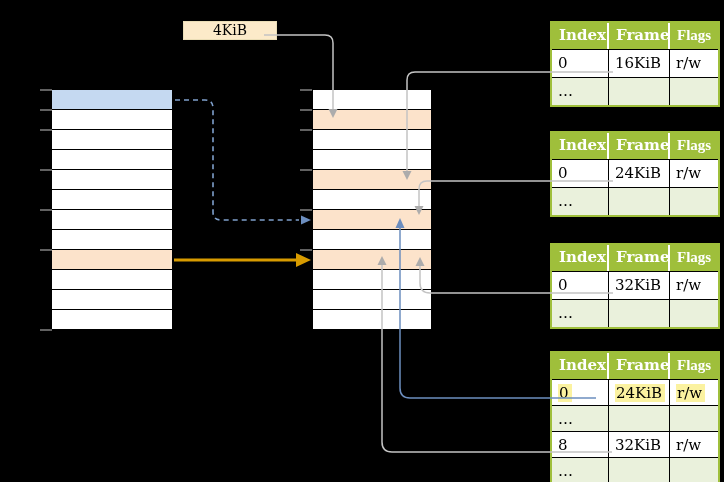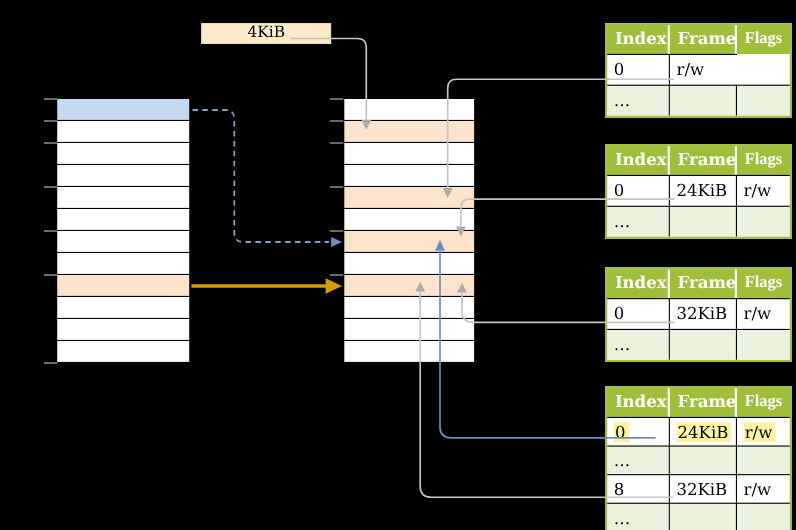--- a/index.html
+++ b/index.html
@@ -5,21 +5,21 @@
   html,body{margin:0;padding:0;}
   body{
     width:724px;height:482px;position:relative;overflow:hidden;
     background:#000;
     font-family:"DejaVu Serif", "Liberation Serif", serif;
   }
   .stage{position:absolute;inset:0;width:724px;height:482px;}
 
   
   .sizebox{
-    position:absolute;left:183px;top:21px;width:118px;height:19px;
+    position:absolute;left:183px;top:21px;width:94px;height:19px;
     background:#FCEAC9;border:1px solid #EADDB6;box-sizing:border-box;
     text-align:center;font-size:14px;line-height:17px;color:#000;
   }
 
   
   .memcol{position:absolute;top:90px;}
   #vmem{left:52px;width:120px;}
   #pmem{left:313px;width:118px;}
   .mrow{height:20px;box-sizing:border-box;border-bottom:1.5px solid #000;}
   .mrow.white{background:#ffffff;}
@@ -88,20 +88,21 @@
     </div>
 
   <div id="pt0" class="ptable">
       <div class="trow thead">
         <div class="tcell">Index</div>
         <div class="tcell">Frame</div>
         <div class="tcell">Flags</div>
       </div>
       <div class="trow">
         <div class="tcell"><span>0</span></div>
+        <div class="tcell"><span>16KiB</span></div>
         <div class="tcell"><span>r/w</span></div>
       </div>
       <div class="trow green">
         <div class="tcell"><span>…</span></div>
         <div class="tcell"></div>
         <div class="tcell"></div>
       </div>
     </div>
   <div id="pt1" class="ptable">
       <div class="trow thead">

